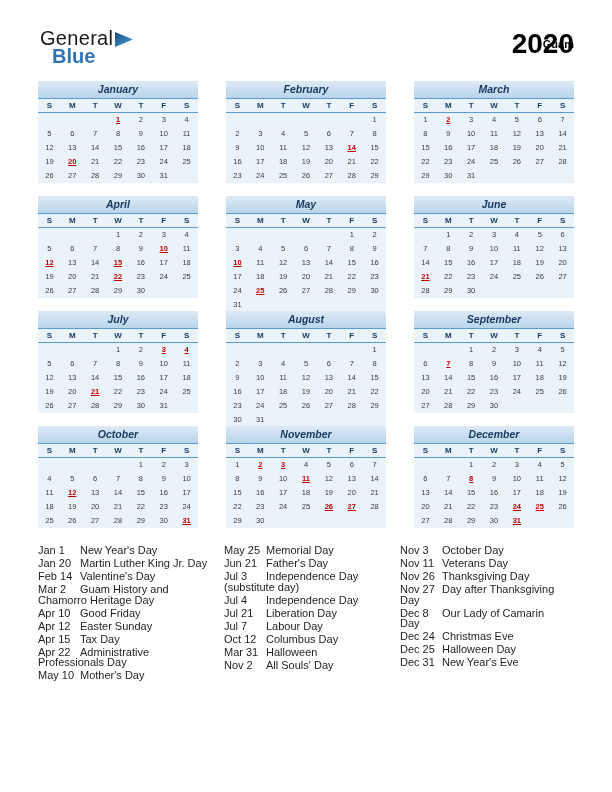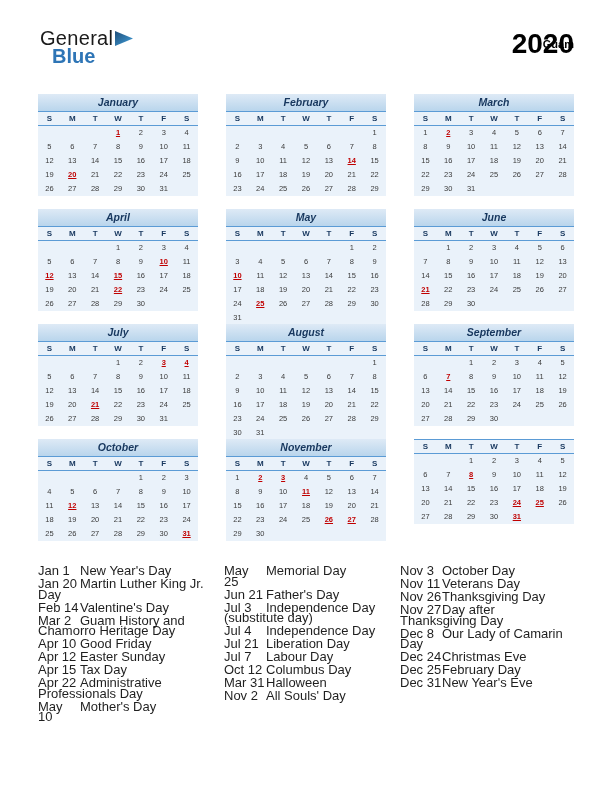--- a/index.html
+++ b/index.html
@@ -6,38 +6,38 @@
   html, body { background: #ffffff; }
   body { font-family: "Liberation Sans", sans-serif; }
   .page {
     width: 612px; height: 792px; background: #ffffff; position: relative;
     padding: 26px 38px 0 38px; overflow: hidden;
   }
 
   
   .header { position: relative; height: 54px; }
   .logo { position: absolute; left: 2px; top: 2px; line-height: 1; }
-  .logo-line1 { display: flex; align-items: flex-start; }
+  .logo-line1 { display: flex; align-items: center; }
   .logo-general { font-size: 20px; color: #1a1a1a; font-weight: 400; letter-spacing: 0.3px; }
   .logo-flag { margin-left: 2px; margin-top: 3px; }
   .logo-blue { display: block; font-size: 20px; color: #2E75B6; font-weight: 700; margin-left: 12px; margin-top: -2px; }
   .year {
     position: absolute; left: 0; right: 0; top: 2px; text-align: right;
     font-size: 28px; font-weight: 700; color: #000000;
   }
   .region { position: absolute; right: 0; top: 12px; font-size: 11px; font-weight: 700; color: #000000; }
 
   
   .months {
     display: grid;
     grid-template-columns: repeat(3, 160px);
     column-gap: 28px;
     grid-auto-rows: 115px;
     align-items: start;
-    margin-top: 14px;
+    margin-top: 1px;
   }
   .month { width: 160px; }
   .month-header {
     height: 17px; line-height: 17px; text-align: center;
     font-size: 10.5px; font-weight: 700; font-style: italic; color: #17375E;
     background: linear-gradient(to bottom, #DEEAF6, #B9D5EC);
   }
   .dow-row {
     display: grid; grid-template-columns: repeat(7, 1fr);
     background: #EAF2FA;
@@ -46,22 +46,22 @@
   .dow { text-align: center; font-size: 8px; font-weight: 700; color: #17375E; line-height: 13px; }
   .month-body { background: #EAF2FA; }
   .week { display: grid; grid-template-columns: repeat(7, 1fr); }
   .day { text-align: center; font-size: 7.5px; color: #3b3b3b; line-height: 14px; }
   .day.holiday { color: #C00000; font-weight: 700; text-decoration: underline; }
 
   
   .holidays {
     display: grid;
     grid-template-columns: 186px 176px 174px;
-    margin-top: 12px;
-    font-size: 13px; color: #1f1f1f;
+    margin-top: 4px;
+    font-size: 11px; color: #1f1f1f;
   }
   .holiday-col { padding-right: 8px; }
   .holiday-entry { margin-bottom: 2.5px; line-height: 10.5px; }
   .holiday-date { display: inline-block; width: 42px; vertical-align: top; }
 </style>
 </head>
 <body>
 
 <div class="page">
 
@@ -758,20 +758,21 @@
             <span class="day"></span>
             <span class="day"></span>
             <span class="day"></span>
             <span class="day"></span>
             <span class="day"></span>
           </div>
         </div>
   </div>
 
   <div class="month">
+    <div class="month-header">December</div>
     <div class="dow-row">
           <span class="dow">S</span>
           <span class="dow">M</span>
           <span class="dow">T</span>
           <span class="dow">W</span>
           <span class="dow">T</span>
           <span class="dow">F</span>
           <span class="dow">S</span>
         </div>
     <div class="month-body">
@@ -847,18 +848,18 @@
         <div class="holiday-entry"><span class="holiday-date">Mar 31</span><span class="holiday-name">Halloween</span></div>
         <div class="holiday-entry"><span class="holiday-date">Nov 2</span><span class="holiday-name">All Souls' Day</span></div>
       </div>
       <div class="holiday-col">
         <div class="holiday-entry"><span class="holiday-date">Nov 3</span><span class="holiday-name">October Day</span></div>
         <div class="holiday-entry"><span class="holiday-date">Nov 11</span><span class="holiday-name">Veterans Day</span></div>
         <div class="holiday-entry"><span class="holiday-date">Nov 26</span><span class="holiday-name">Thanksgiving Day</span></div>
         <div class="holiday-entry"><span class="holiday-date">Nov 27</span><span class="holiday-name">Day after Thanksgiving Day</span></div>
         <div class="holiday-entry"><span class="holiday-date">Dec 8</span><span class="holiday-name">Our Lady of Camarin Day</span></div>
         <div class="holiday-entry"><span class="holiday-date">Dec 24</span><span class="holiday-name">Christmas Eve</span></div>
-        <div class="holiday-entry"><span class="holiday-date">Dec 25</span><span class="holiday-name">February Day</span></div>
+        <div class="holiday-entry"><span class="holiday-date">Dec 25</span><span class="holiday-name">Halloween Day</span></div>
         <div class="holiday-entry"><span class="holiday-date">Dec 31</span><span class="holiday-name">New Year's Eve</span></div>
       </div>
     </div>
 
 </div>
 
 </body></html>

